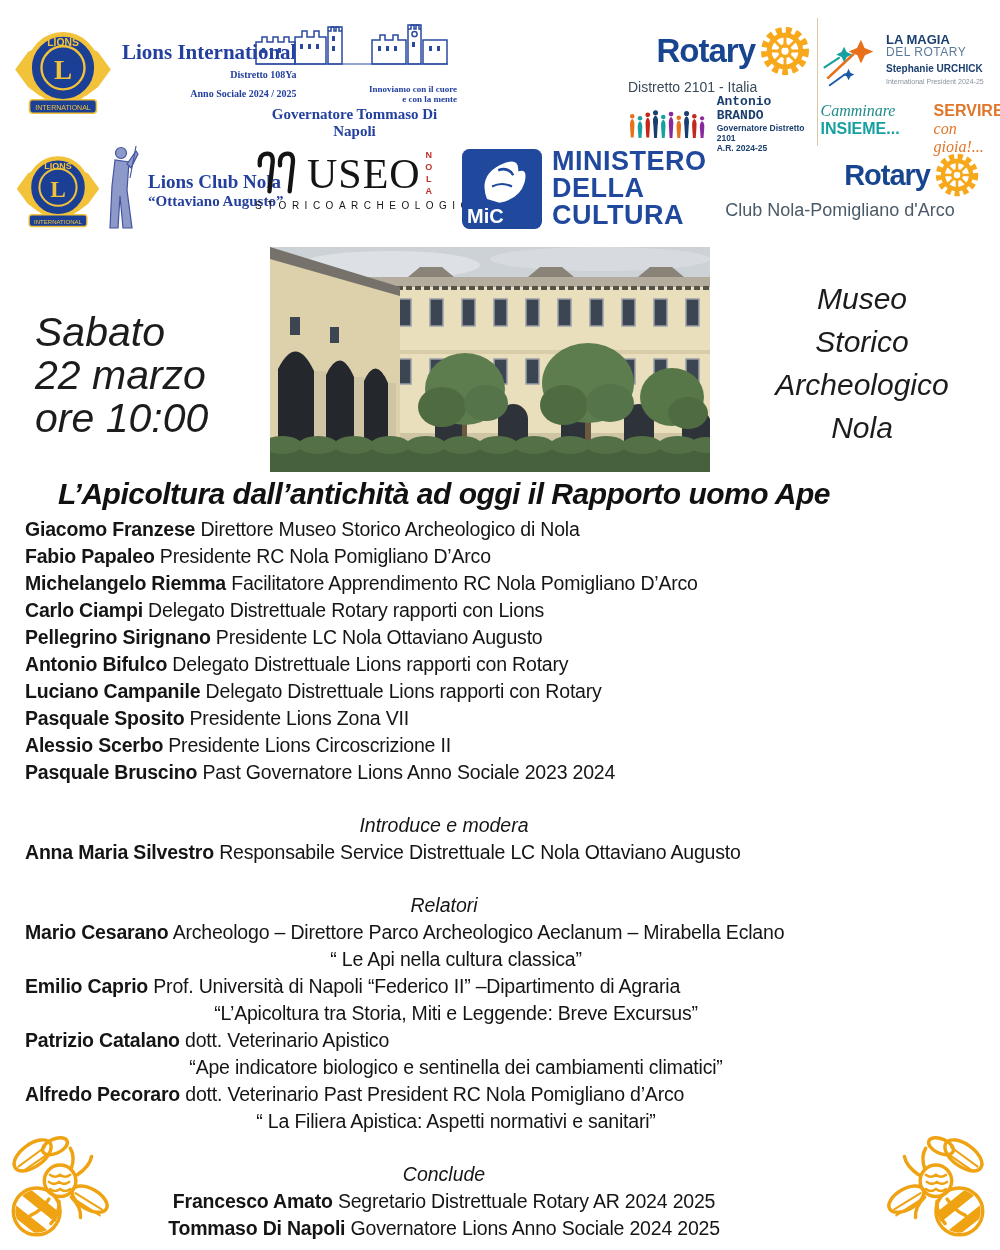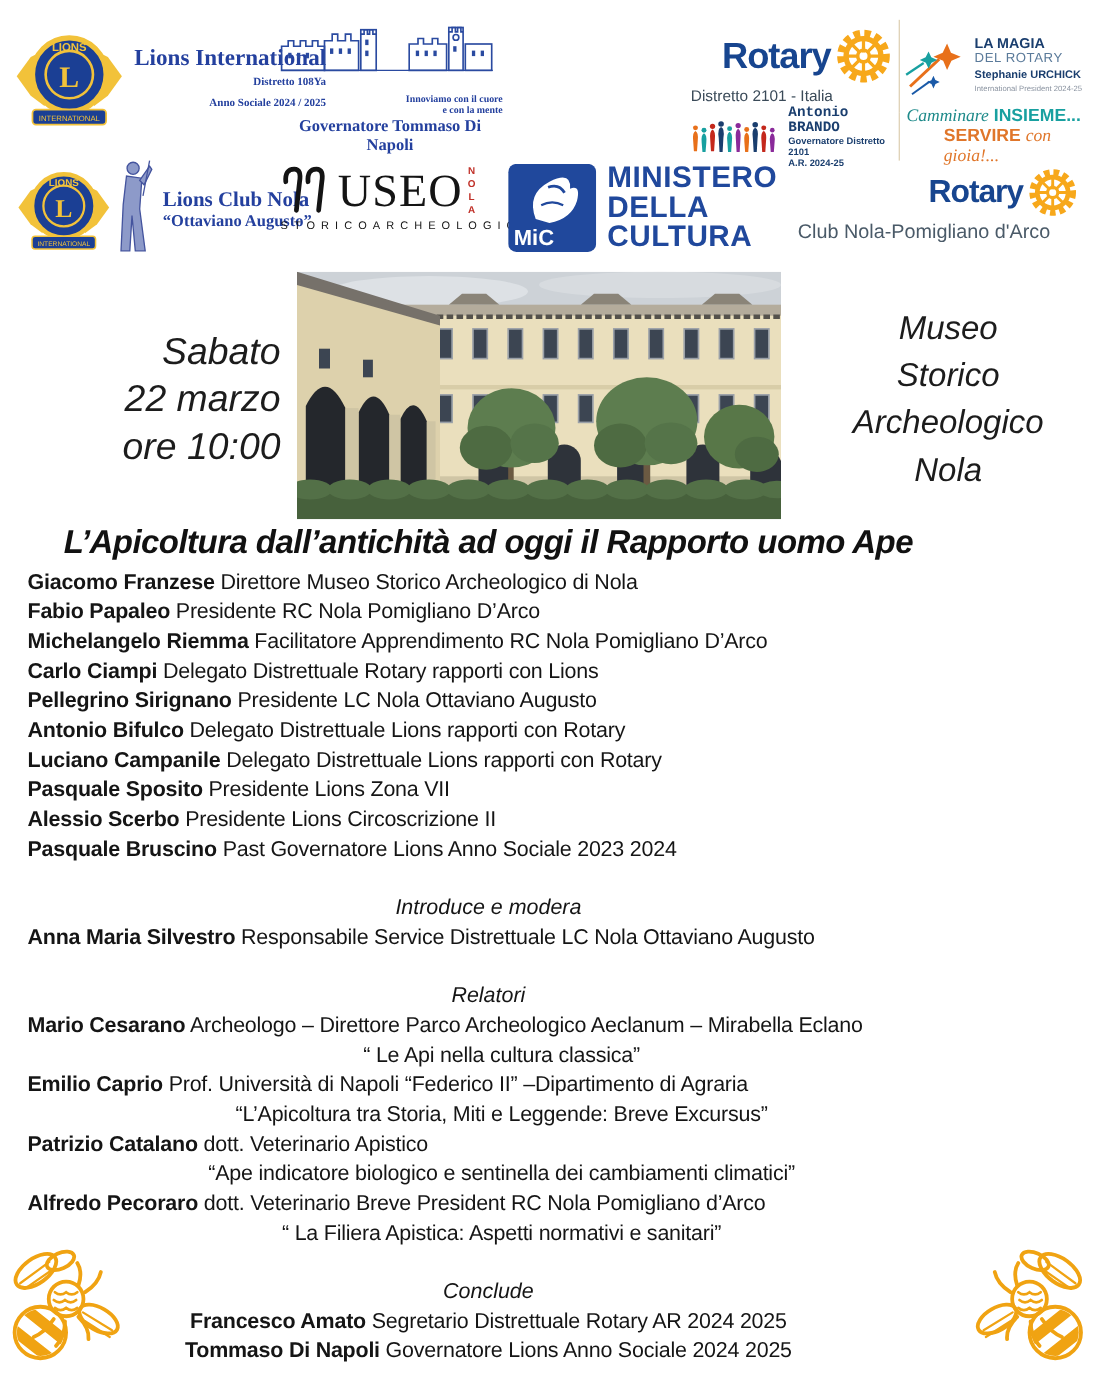--- a/index.html
+++ b/index.html
@@ -22,21 +22,21 @@
   .rdistrict{font-size:14px;color:#3a4a58;text-align:left;margin-top:2px;}
   .rcellB{display:flex;align-items:center;gap:2px;padding-left:4px;}
   .magia{line-height:13px;}
   .magia1{font-weight:bold;font-size:13px;color:#1a3e6e;}
   .magia2{font-size:12px;color:#5a7a9a;letter-spacing:.5px;}
   .magia3{font-weight:bold;font-size:10px;color:#1a3e6e;margin-top:3px;}
   .magia4{font-size:7px;color:#8a93a0;}
   .rcellC{display:flex;align-items:center;gap:4px;border-right:1px solid #d9c9a8;padding-right:4px;}
   .brando1{font-weight:bold;font-size:13px;color:#1a3e6e;line-height:14px;font-family:Liberation Mono, monospace;}
   .brando2{font-weight:bold;font-size:8.5px;color:#1a3e6e;line-height:10px;}
-  .rcellD{padding-left:6px;display:flex;flex-direction:column;justify-content:center;}
+  .rcellD{padding-left:6px;display:flex;flex-direction:row;justify-content:center;}
   .cam1{font-size:16px;}
   .cam1 .it{font-family:"Liberation Serif",serif;font-style:italic;color:#1e8a8a;}
   .cam1 .bd{font-weight:bold;color:#18a0a0;}
   .cam2{font-size:16px;padding-left:34px;}
   .cam2 .bd{font-weight:bold;color:#e0762a;}
   .cam2 .it{font-family:"Liberation Serif",serif;font-style:italic;color:#e0762a;}
 
   
   .row2{position:absolute;left:0;top:142px;width:1000px;height:106px;}
   .lions-club{position:absolute;left:14px;top:2px;display:flex;align-items:center;gap:2px;}
@@ -50,21 +50,21 @@
   .museo-sub{font-size:10px;letter-spacing:5.5px;color:#141414;margin-top:6px;}
   .mic{position:absolute;left:462px;top:6px;display:flex;align-items:center;gap:10px;}
   .mic-text{font-weight:bold;font-size:27px;line-height:27px;color:#20489c;letter-spacing:.5px;}
   .rotary-club{position:absolute;left:690px;top:10px;width:300px;}
   .rc-brandrow{display:flex;align-items:center;gap:4px;justify-content:flex-end;padding-right:10px;}
   .rc-brand{font-weight:bold;font-size:29px;color:#17458f;letter-spacing:-1px;}
   .rc-club{font-size:18px;color:#4a5a68;text-align:center;margin-top:2px;}
 
   
   .mid{position:absolute;left:0;top:247px;width:1000px;height:228px;}
-  .date{position:absolute;left:35px;top:52px;width:220px;text-align:right;font-style:italic;font-size:34px;line-height:43px;color:#1c1c1c;}
+  .date{position:absolute;left:35px;top:64px;width:220px;text-align:left;font-style:italic;font-size:41px;line-height:43px;color:#1c1c1c;}
   .photo{position:absolute;left:270px;top:0;width:440px;height:225px;}
   .venue{position:absolute;left:752px;top:30px;width:220px;text-align:center;font-style:italic;font-size:30px;line-height:43px;color:#1c1c1c;}
 
   
   .textbody{position:absolute;left:0;top:477px;width:888px;}
   .title{margin:0 0 5px 0;text-align:center;font-size:30px;font-weight:bold;font-style:italic;letter-spacing:-0.5px;color:#111;}
   .sp{margin:0 0 0 25px;font-size:19.5px;line-height:27px;letter-spacing:-0.2px;}
   .sp b{font-weight:bold;}
   .label{font-style:italic;text-align:center;font-size:19.5px;line-height:27px;margin:26px 0 0 0;}
   .quote{margin:0;text-align:center;font-size:19.5px;line-height:27px;letter-spacing:-0.2px;padding-left:24px;}
@@ -444,21 +444,21 @@
     <p class="label">Introduce e modera</p>
     <p class="sp"><b>Anna Maria Silvestro</b> <span>Responsabile Service Distrettuale LC Nola Ottaviano Augusto</span></p>
 
     <p class="label">Relatori</p>
     <p class="sp"><b>Mario Cesarano</b> <span>Archeologo – Direttore Parco Archeologico Aeclanum – Mirabella Eclano</span></p>
     <p class="quote">“ Le Api nella cultura classica”</p>
     <p class="sp"><b>Emilio Caprio</b> <span>Prof. Università di Napoli “Federico II” –Dipartimento di Agraria</span></p>
     <p class="quote">“L’Apicoltura tra Storia, Miti e Leggende: Breve Excursus”</p>
     <p class="sp"><b>Patrizio Catalano</b> <span>dott. Veterinario Apistico</span></p>
     <p class="quote">“Ape indicatore biologico e sentinella dei cambiamenti climatici”</p>
-    <p class="sp"><b>Alfredo Pecoraro</b> <span>dott. Veterinario Breve President RC Nola Pomigliano d’Arco</span></p>
+    <p class="sp"><b>Alfredo Pecoraro</b> <span>dott. Veterinario Past President RC Nola Pomigliano d’Arco</span></p>
     <p class="quote">“ La Filiera Apistica: Aspetti normativi e sanitari”</p>
 
     <p class="label">Conclude</p>
     <p class="sp centered"><b>Francesco Amato</b> <span>Segretario Distrettuale Rotary AR 2024 2025</span></p>
     <p class="sp centered"><b>Tommaso Di Napoli</b> <span>Governatore Lions Anno Sociale 2024 2025</span></p>
   </div>
 
   <svg class="bee bee-left" viewBox="0 0 112 112">
       <use href="#beeG"></use>
     </svg>

